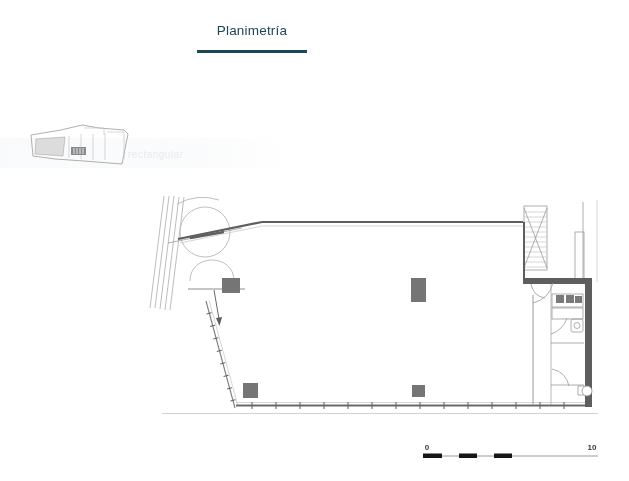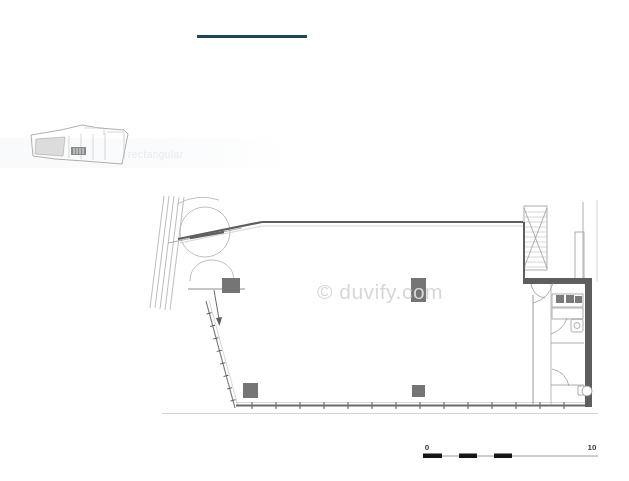--- a/index.html
+++ b/index.html
@@ -55,20 +55,21 @@
   .fillwall{fill:var(--wall-dark,#5e5e5e);stroke:none;}
   .col   {fill:var(--column-fill,#757575);stroke:none;}
   .scale-line{stroke:#9a9a9a;stroke-width:1;}
   .scale-bar{fill:var(--scale-black,#161616);}
   .scale-label{font-size:8px;font-weight:bold;fill:#3a3a3a;font-family:"Liberation Sans",sans-serif;}
 </style>
 </head>
 <body>
 
 <div class="tab">
+  <span class="tab-label">Planimetría</span>
   <div class="tab-underline"></div>
 </div>
 
 <div class="thumb-row-bg"></div>
 
 <div class="thumb">
   <svg viewBox="0 0 105 52">
     <g>
       <path class="thin" d="M4 15 L34 10 L55 5 L72 8 L97 10 L101 14 L95 44 L57 41 L28 39 L6 36 Z" fill="#fefefe"></path>
       <path d="M9 19 L38 17 L36 36 L8 34 Z" fill="#dcdcdc" stroke="#9a9a9a" stroke-width="0.5"></path>
@@ -167,14 +168,13 @@
     <g>
       <line class="scale-line" x1="423" y1="456" x2="598" y2="456"></line>
       <rect class="scale-bar" x="423" y="453.5" width="19" height="4.5"></rect>
       <rect class="scale-bar" x="459" y="453.5" width="18" height="4.5"></rect>
       <rect class="scale-bar" x="494" y="453.5" width="18" height="4.5"></rect>
       <text class="scale-label" x="427" y="450" text-anchor="middle">0</text>
       <text class="scale-label" x="592" y="450" text-anchor="middle">10</text>
     </g>
   </svg>
 
-  <div class="plan-watermark">© duvify.com</div>
 </div>
 
 </body></html>

